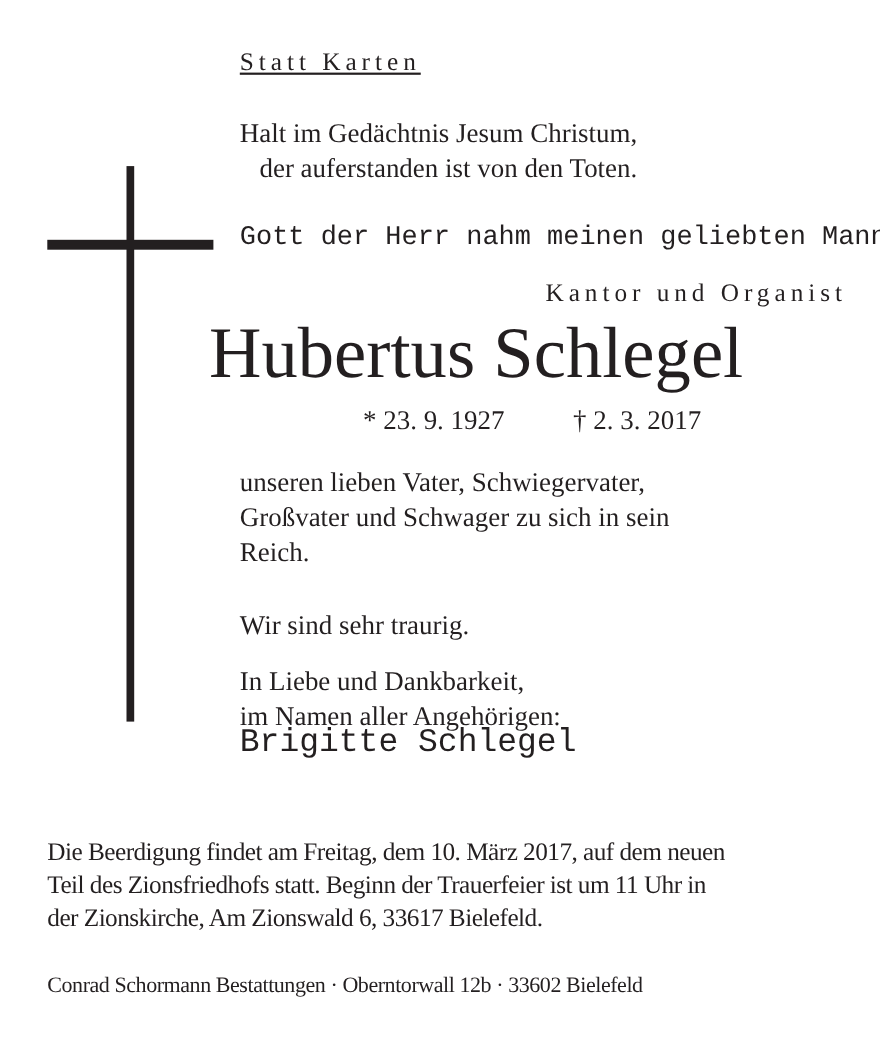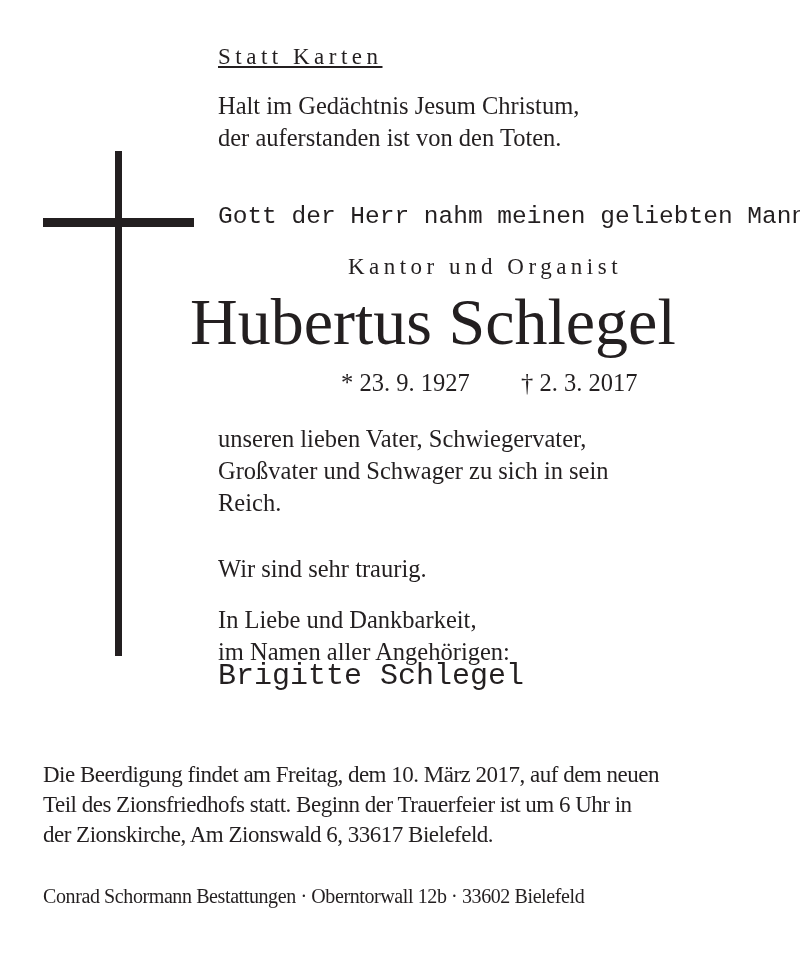--- a/index.html
+++ b/index.html
@@ -20,48 +20,48 @@
 </head>
 <body>
 
 <div>
   <div class="cross-v"></div>
   <div class="cross-h"></div>
 </div>
 
 <div class="abs spaced" style="left:218px; top:42px; font-size:23px; line-height:30px;text-decoration:underline;">Statt Karten</div>
 
-<div class="block t24" style="left:218px; top:90px;">
+<div class="block t24" style="left:218px; top:106px;text-align:right;">
   <div>Halt im Gedächtnis Jesum Christum,</div>
   <div>der auferstanden ist von den Toten.</div>
 </div>
 
 <div class="abs t24" style="left:218px; top:201px;font-family:Liberation Mono, monospace;">Gott der Herr nahm meinen geliebten Mann</div>
 
-<div class="abs spaced" style="left:200px; width:570px; text-align:center; top:252px; font-size:23px; line-height:30px;">Kantor und Organist</div>
+<div class="abs spaced" style="left:200px; width:570px; text-align:right; top:252px; font-size:23px; line-height:30px;">Kantor und Organist</div>
 
 <div class="abs name" style="left:190px; width:600px; text-align:left; top:287px;">Hubertus Schlegel</div>
 
-<div class="abs t24" style="left:341px; top:367px;">* 23. 9. 1927</div>
+<div class="abs t24" style="left:330px; top:367px;">* 23. 9. 1927</div>
 <div class="abs t24" style="left:521px; top:367px;text-align:center;">† 2. 3. 2017</div>
 
 <div class="block t24" style="left:218px; top:423px;">
   <div>unseren lieben Vater, Schwiegervater,</div>
   <div>Großvater und Schwager zu sich in sein</div>
   <div>Reich.</div>
 </div>
 
 <div class="abs t24" style="left:218px; top:553px;">Wir sind sehr traurig.</div>
 
 <div class="block t24" style="left:218px; top:604px;">
   <div>In Liebe und Dankbarkeit,</div>
   <div>im Namen aller Angehörigen:</div>
 </div>
 
 <div class="abs" style="left:218px; top:657px; font-size:30px; line-height:38px;font-family:Liberation Mono, monospace;">Brigitte Schlegel</div>
 
 <div class="block" style="left:43px; top:760px; font-size:23px; line-height:30px; letter-spacing:-0.5px;">
   <div>Die Beerdigung findet am Freitag, dem 10. März 2017, auf dem neuen</div>
-  <div>Teil des Zionsfriedhofs statt. Beginn der Trauerfeier ist um 6 Uhr in</div>
+  <div>Teil des Zionsfriedhofs statt. Beginn der Trauerfeier ist um 11 Uhr in</div>
   <div>der Zionskirche, Am Zionswald 6, 33617 Bielefeld.</div>
 </div>
 
 <div class="abs" style="left:43px; top:882px; font-size:20px; line-height:28px; letter-spacing:-0.4px;">Conrad Schormann Bestattungen · Oberntorwall 12b · 33602 Bielefeld</div>
 
 </body></html>

